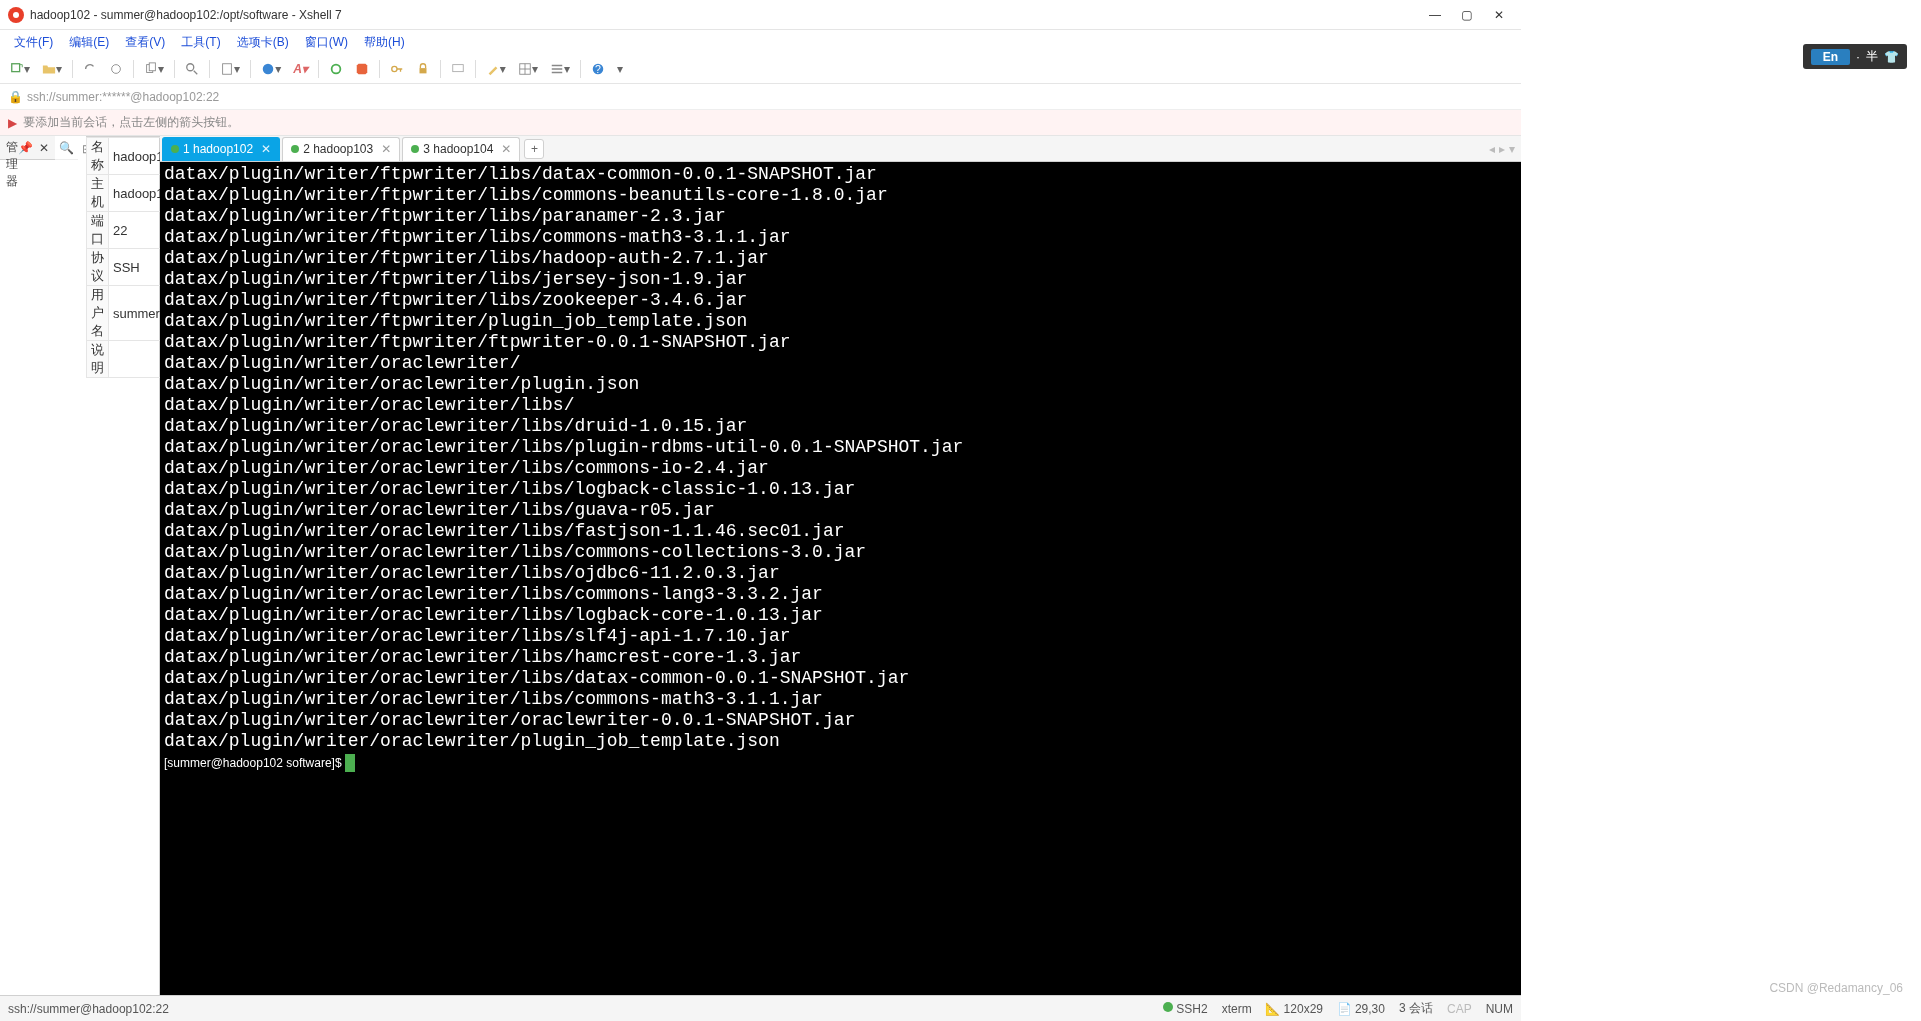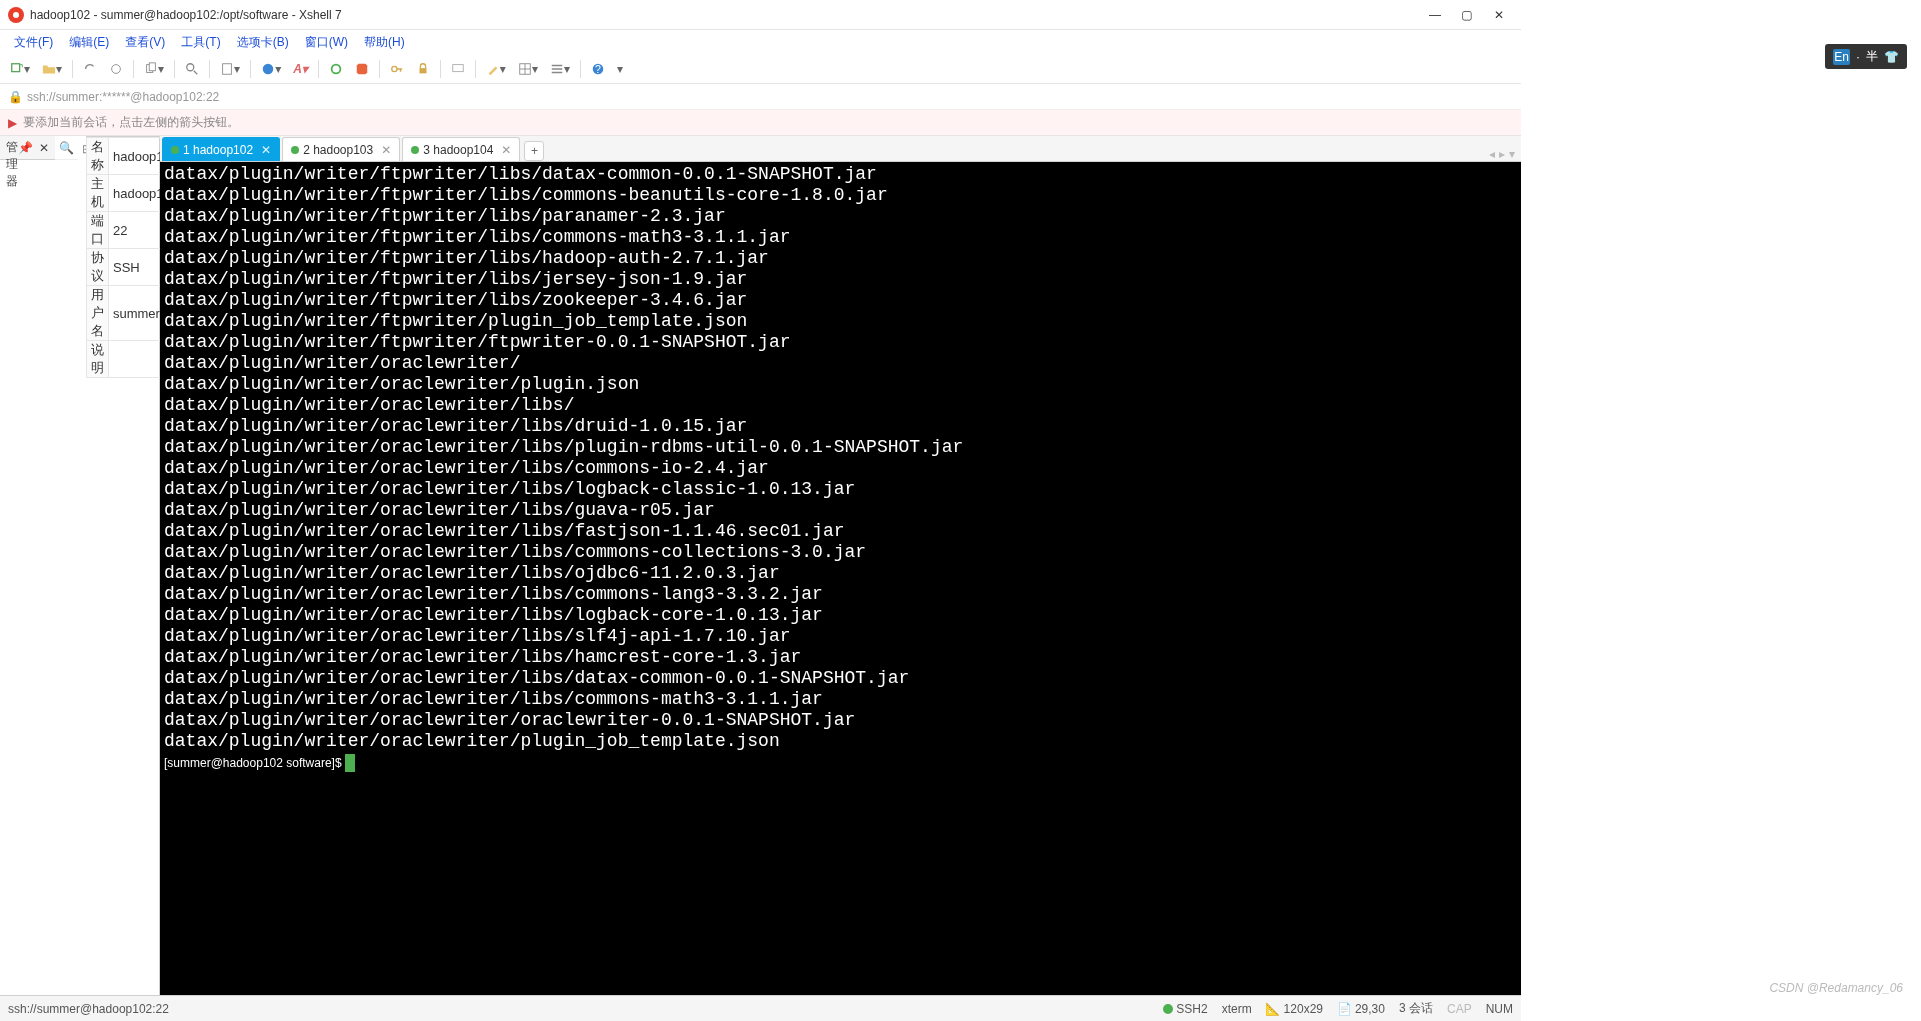--- a/index.html
+++ b/index.html
@@ -8,21 +8,21 @@
 .titlebar .logo{width:16px;height:16px;background:#e83f2a;border-radius:50%;margin-right:6px;position:relative}
 .titlebar .logo::after{content:"";position:absolute;width:6px;height:6px;background:#fff;border-radius:50%;top:5px;left:5px}
 .titlebar .title{flex:1;color:#333}
 .titlebar .winbtn{width:28px;height:28px;display:flex;align-items:center;justify-content:center;color:#333;margin-left:4px}
 .menubar{height:24px;display:flex;align-items:center;padding:0 6px;background:#fff}
 .menubar span{padding:2px 8px;color:#1d4ed8}
 .toolbar{height:30px;display:flex;align-items:center;padding:0 6px;background:#fff;border-bottom:1px solid #e5e5e5;gap:4px}
 .toolbar .tbtn{display:flex;align-items:center;justify-content:center;padding:2px 4px;color:#666}
 .toolbar .sep{width:1px;height:18px;background:#ddd;margin:0 2px}
 .imebar{position:absolute;right:14px;top:44px;background:#333;color:#fff;padding:4px 8px;border-radius:3px;display:flex;align-items:center;gap:6px}
-.imebar .en{background:#2a7fbf;color:#fff;padding:1px 1px;border-radius:2px;font-weight:normal}
+.imebar .en{background:#2a7fbf;color:#fff;padding:1px 12px;border-radius:2px;font-weight:bold}
 .addrbar{height:26px;display:flex;align-items:center;padding:0 8px;background:#fff;color:#999;border-bottom:1px solid #eee}
 .addrbar .lock{color:#d4a84b;margin-right:4px}
 .hintbar{height:26px;display:flex;align-items:center;padding:0 8px;background:#fff3f3;color:#888;border-bottom:1px solid #e5e5e5}
 .hintbar .flag{color:#d64545;margin-right:6px}
 .main{flex:1;display:flex;overflow:hidden}
 .sidebar{width:160px;background:#fff;border-right:1px solid #d0d0d0;display:flex;flex-direction:row}
 .sbhead{height:24px;display:flex;align-items:center;padding:0 6px;background:#f5f5f5;border-bottom:1px solid #d0d0d0;color:#444}
 .sbhead .sp{flex:1}
 .sbsearch{height:24px;display:flex;align-items:center;justify-content:flex-end;padding:0 4px;border-bottom:1px solid #eee}
 .sbsearch .mag{color:#888}
@@ -30,36 +30,36 @@
 .tree .node{display:flex;align-items:center;height:18px;color:#333;white-space:nowrap}
 .tree .tg{width:12px;text-align:center;color:#888}
 .tree .fico{margin-right:2px}
 .tree .ind1{padding-left:14px}
 .redball{width:12px;height:12px;background:#e83f2a;border-radius:50%;display:inline-block;margin-right:2px}
 .props{border-top:1px solid #d0d0d0}
 .props table{width:100%;border-collapse:collapse}
 .props td{border:1px solid #e5e5e5;padding:0 4px;color:#333;font-size:13px}
 .props td:first-child{width:50%;background:#fafafa}
 .content{flex:1;display:flex;flex-direction:column;background:#fff;overflow:hidden}
-.tabs{height:26px;display:flex;align-items:flex-end;background:#f5f5f5;border-bottom:1px solid #d0d0d0;padding-left:2px}
+.tabs{height:26px;display:flex;align-items:center;background:#f5f5f5;border-bottom:1px solid #d0d0d0;padding-left:2px}
 .tab{height:24px;display:flex;align-items:center;padding:0 8px;background:#fff;border:1px solid #d0d0d0;border-bottom:none;margin-right:2px;border-radius:3px 3px 0 0;color:#333;gap:4px}
 .tab.active{background:#0aa4e6;color:#fff;border-color:#0aa4e6}
 .tab .dot{width:8px;height:8px;border-radius:50%;background:#4caf50}
 .tab .cls{color:#999;margin-left:4px}
 .tab.active .cls{color:#e0f4fe}
 .tabadd{width:20px;height:20px;display:flex;align-items:center;justify-content:center;background:#fff;border:1px solid #d0d0d0;border-radius:3px;margin-left:2px;color:#666}
 .tabnav{margin-left:auto;display:flex;gap:4px;padding-right:6px;color:#bbb}
 .term{flex:1;background:#000;color:#fff;font-family:"Consolas","Courier New",monospace;font-size:18px;line-height:21px;padding:2px 4px;overflow:auto;white-space:pre}
 .term .prompt{color:#fff}
 .cursor{display:inline-block;width:10px;height:18px;background:#4caf50;vertical-align:text-bottom}
 .statusbar{height:26px;display:flex;align-items:center;padding:12px 8px;background:#f5f5f5;border-top:1px solid #d0d0d0;color:#555;font-size:11px}
 .statusbar .sp{flex:1}
-.statusbar .itm{margin-left:14px;display:flex;align-items:center;gap:3px}
+.statusbar .itm{margin-left:14px;display:flex;gap:3px}
 .greenball{width:10px;height:10px;background:#4caf50;border-radius:50%;display:inline-block}
-.watermark{position:absolute;right:18px;bottom:26px;color:#bbb;font-size:12px;font-style:italic;pointer-events:none}
+.watermark{position:absolute;right:18px;bottom:26px;color:#bbb;font-size:12px;pointer-events:none}
 svg{width:14px;height:14px}
 </style>
 </head>
 <body>
 
 <div class="titlebar">
   <span class="logo"></span>
   <span class="title">hadoop102 - summer@hadoop102:/opt/software - Xshell 7</span>
   <span class="winbtn">—</span>
   <span class="winbtn">▢</span>

